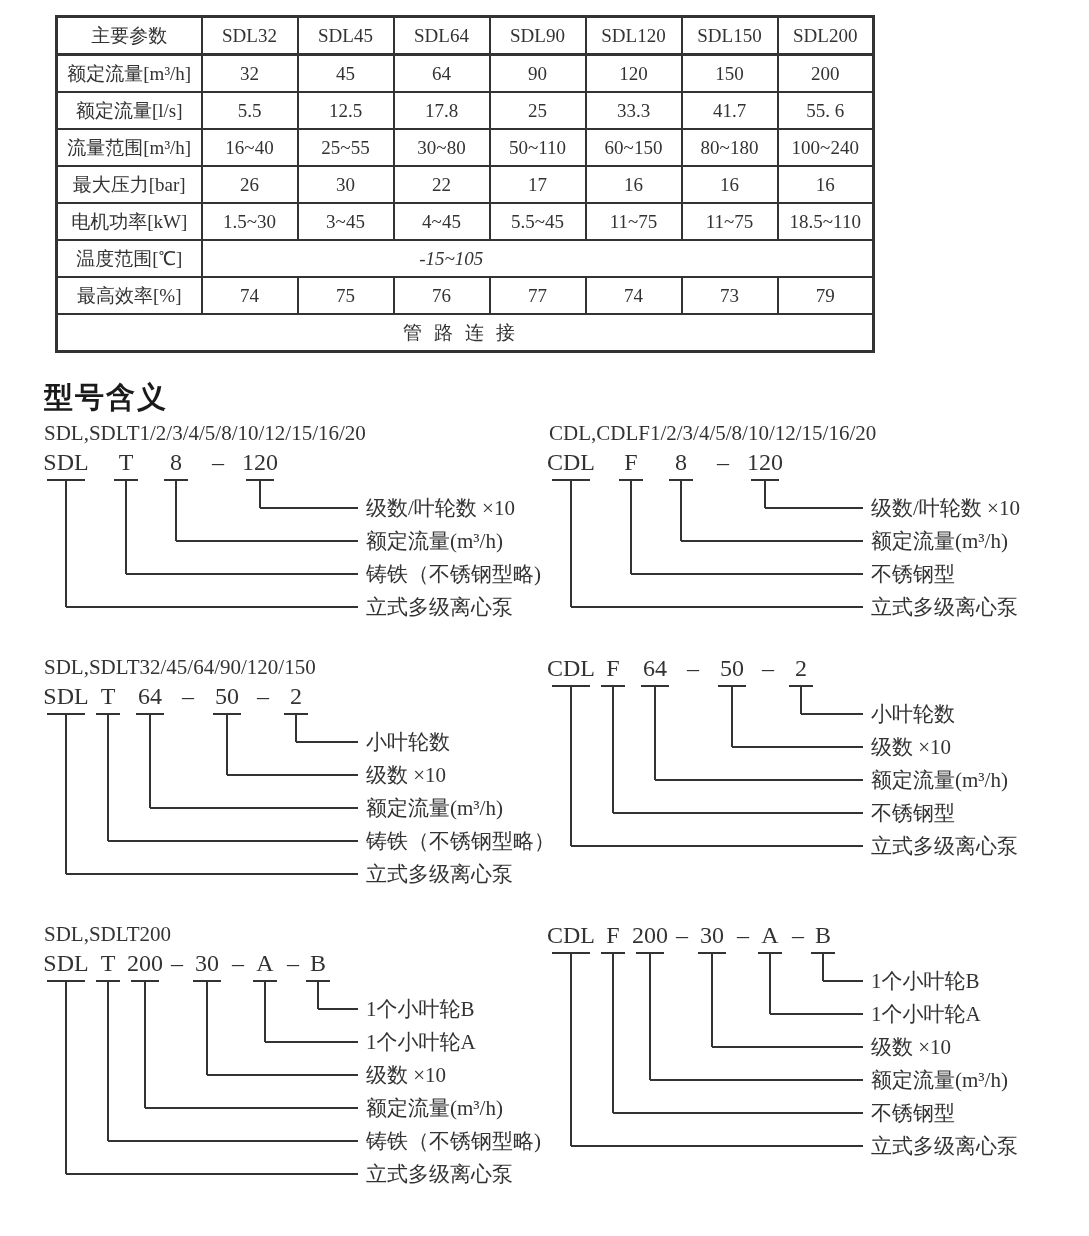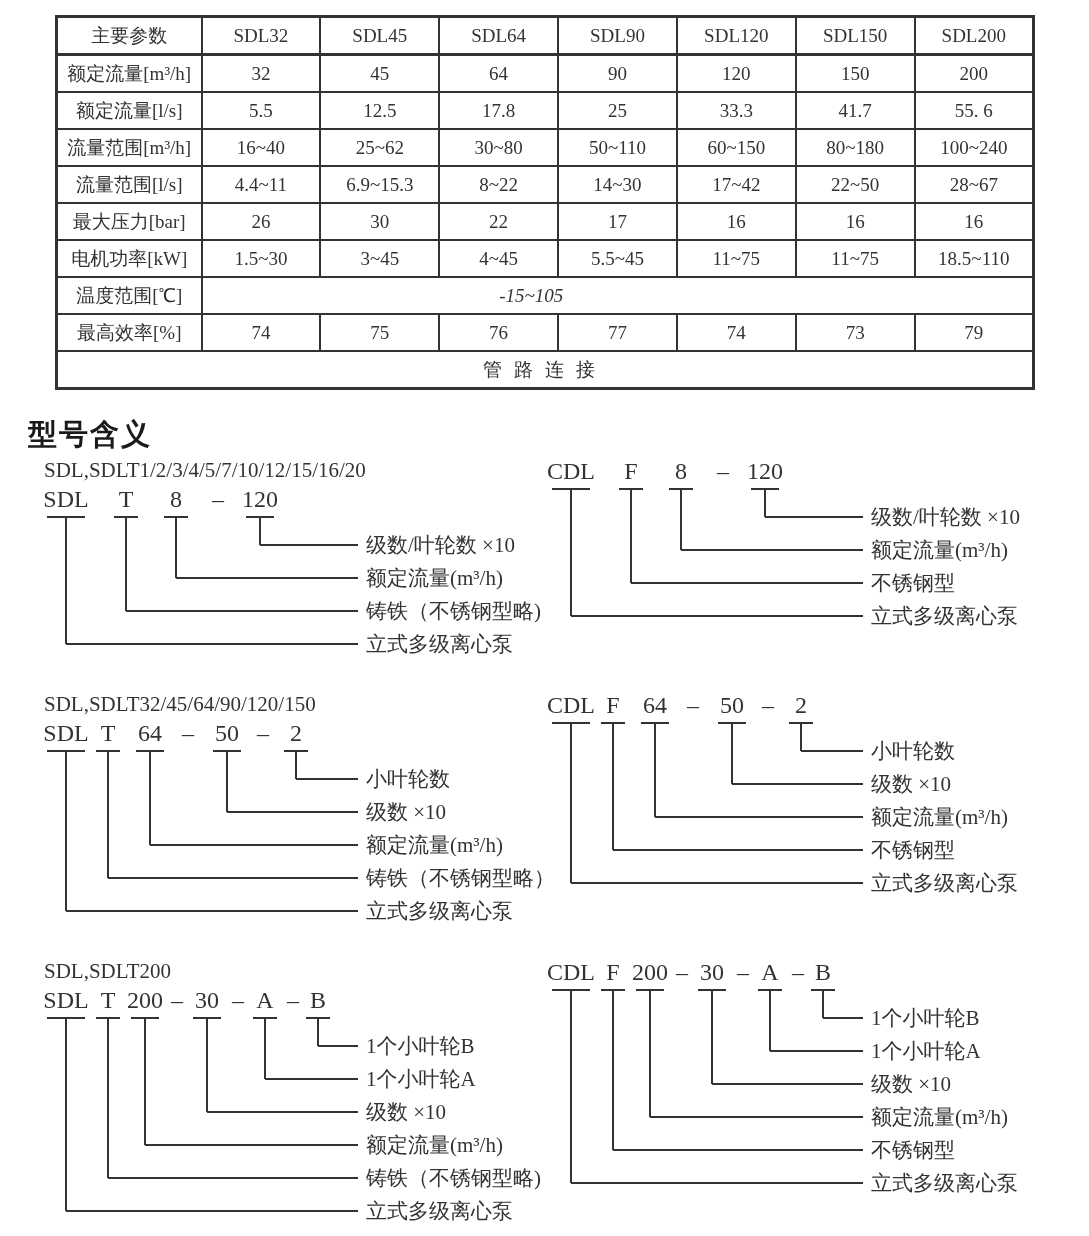--- a/index.html
+++ b/index.html
@@ -7,21 +7,21 @@
     width:1089px; height:1236px;
     font-family:"Liberation Serif", serif;
     color:#333333;
     position:relative;
     overflow:hidden;
   }
   
   table.spec-table {
     border-collapse:collapse;
     table-layout:fixed;
-    width:980px;
+    width:820px;
     margin:15px 0 0 55px;
     border:3px solid #333;
     font-size:19px;
     color:#333;
   }
   .spec-table th, .spec-table td {
     border:2px solid #333;
     height:35px;
     text-align:center;
     vertical-align:middle;
@@ -29,21 +29,21 @@
     padding:0;
     overflow:hidden;
     white-space:nowrap;
   }
   .spec-table thead th { border-bottom:3px solid #333; }
   .spec-table .row-label { font-size:19px; }
   .temp-shift { position:relative; left:-86px;font-style:italic; }
   .pipe-cell { letter-spacing:12px; padding-left:12px;margin-left:12px; }
   
   .section-heading {
-    margin:30px 0 4px 28px;
+    margin:30px 0 4px 44px;
     font-family:"Liberation Sans", sans-serif;
     font-weight:bold;
     font-size:29px;
     letter-spacing:2px;
     color:#1a1a1a;
     line-height:1;
   }
   
   .diagram-grid {
     margin:8px 0 0 40px;
@@ -110,36 +110,26 @@
           <td>12.5</td>
           <td>17.8</td>
           <td>25</td>
           <td>33.3</td>
           <td>41.7</td>
           <td>55. 6</td>
         </tr>
         <tr>
           <td class="row-label">流量范围[m³/h]</td>
           <td>16~40</td>
-          <td>25~62</td>
+          <td>25~55</td>
           <td>30~80</td>
           <td>50~110</td>
           <td>60~150</td>
           <td>80~180</td>
           <td>100~240</td>
-        </tr>
-        <tr>
-          <td class="row-label">流量范围[l/s]</td>
-          <td>4.4~11</td>
-          <td>6.9~15.3</td>
-          <td>8~22</td>
-          <td>14~30</td>
-          <td>17~42</td>
-          <td>22~50</td>
-          <td>28~67</td>
         </tr>
         <tr>
           <td class="row-label">最大压力[bar]</td>
           <td>26</td>
           <td>30</td>
           <td>22</td>
           <td>17</td>
           <td>16</td>
           <td>16</td>
           <td>16</td>
@@ -171,21 +161,21 @@
         <tr>
           <td colspan="8" class="pipe-cell">管路连接</td>
         </tr>
       </tbody>
   </table>
 
   <h2 class="section-heading">型号含义</h2>
 
   <div class="diagram-grid" id="diagram-grid">
       <div class="diagram">
-        <div class="series">SDL,SDLT1/2/3/4/5/7/10/12/15/16/20</div>
+        <div class="series">SDL,SDLT1/2/3/4/5/8/10/12/15/16/20</div>
         <svg width="505" height="184" viewBox="0 0 505 184">
           <text x="26" y="22" text-anchor="middle" class="tok">SDL</text>
           <line x1="7" y1="32" x2="45" y2="32" class="ln"></line>
           <line x1="26" y1="32" x2="26" y2="159" class="ln"></line>
           <line x1="26" y1="159" x2="318" y2="159" class="ln"></line>
           <text x="326" y="166" class="lab">立式多级离心泵</text>
           <text x="86" y="22" text-anchor="middle" class="tok">T</text>
           <line x1="74" y1="32" x2="98" y2="32" class="ln"></line>
           <line x1="86" y1="32" x2="86" y2="126" class="ln"></line>
           <line x1="86" y1="126" x2="318" y2="126" class="ln"></line>
@@ -197,20 +187,21 @@
           <text x="326" y="100" class="lab">额定流量(m³/h)</text>
           <text x="178" y="22" text-anchor="middle" class="tok">–</text>
           <text x="220" y="22" text-anchor="middle" class="tok">120</text>
           <line x1="206" y1="32" x2="234" y2="32" class="ln"></line>
           <line x1="220" y1="32" x2="220" y2="60" class="ln"></line>
           <line x1="220" y1="60" x2="318" y2="60" class="ln"></line>
           <text x="326" y="67" class="lab">级数/叶轮数 ×10</text>
         </svg>
       </div>
       <div class="diagram">
+        <div class="series">CDL,CDLF1/2/3/4/5/8/10/12/15/16/20</div>
         <svg width="505" height="184" viewBox="0 0 505 184">
           <text x="26" y="22" text-anchor="middle" class="tok">CDL</text>
           <line x1="7" y1="32" x2="45" y2="32" class="ln"></line>
           <line x1="26" y1="32" x2="26" y2="159" class="ln"></line>
           <line x1="26" y1="159" x2="318" y2="159" class="ln"></line>
           <text x="326" y="166" class="lab">立式多级离心泵</text>
           <text x="86" y="22" text-anchor="middle" class="tok">F</text>
           <line x1="74" y1="32" x2="98" y2="32" class="ln"></line>
           <line x1="86" y1="32" x2="86" y2="126" class="ln"></line>
           <line x1="86" y1="126" x2="318" y2="126" class="ln"></line>

